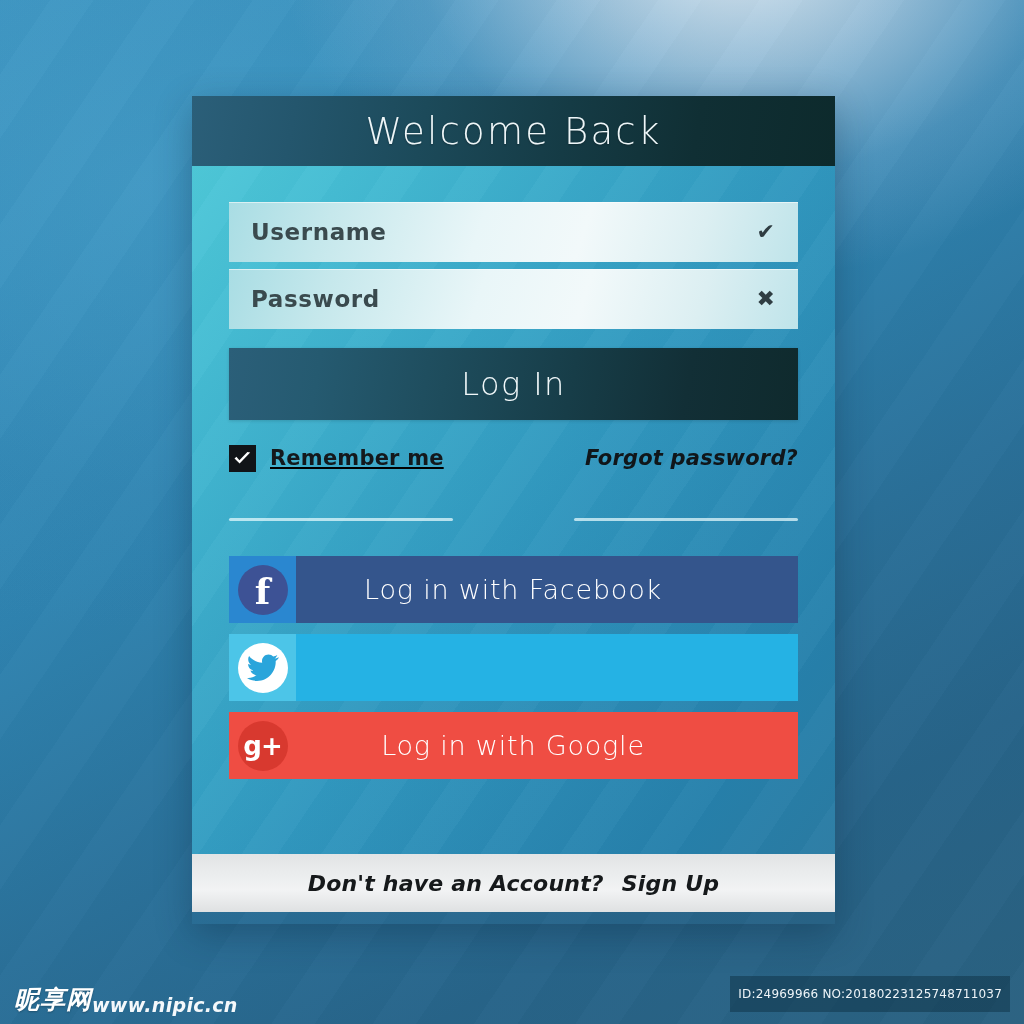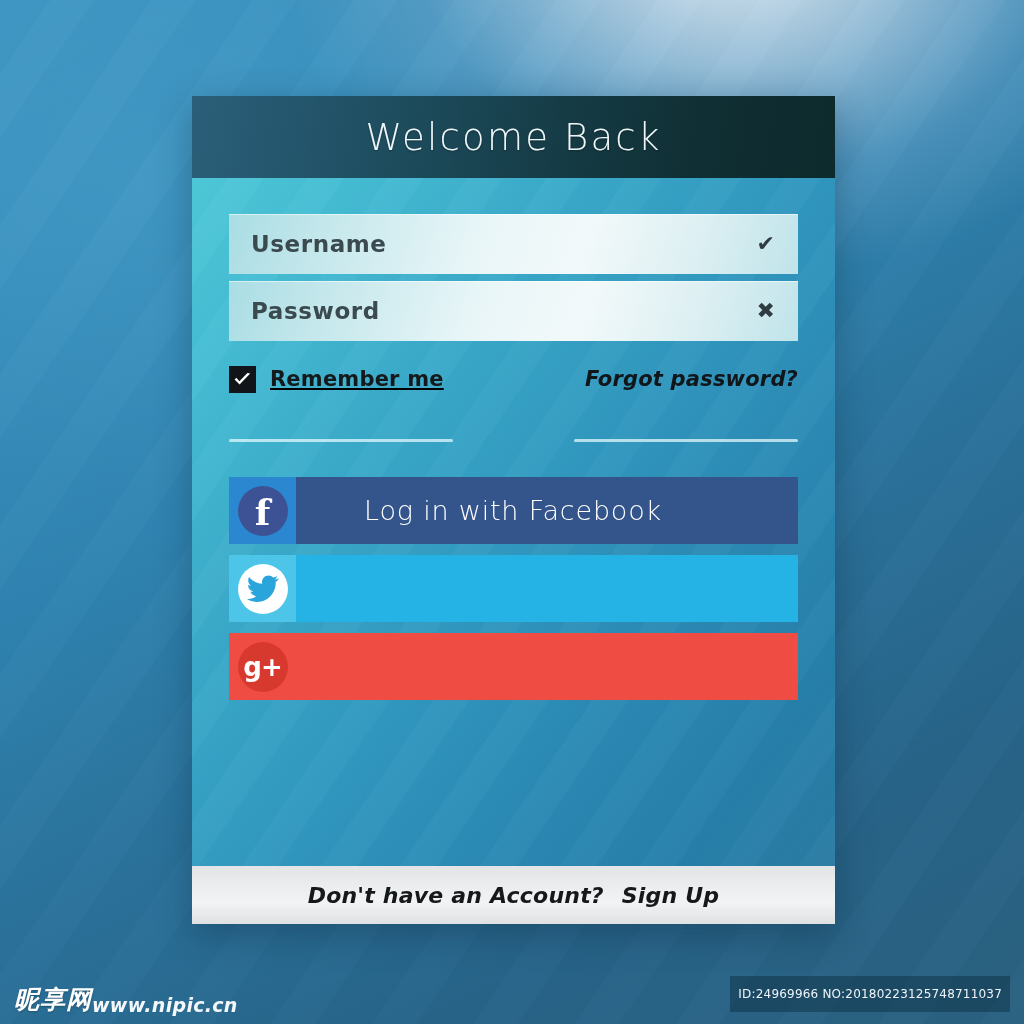--- a/index.html
+++ b/index.html
@@ -44,21 +44,21 @@
     top: 96px;
     width: 643px;
     height: 828px;
     box-shadow: 0 10px 34px rgba(8,35,55,0.32);
     overflow: hidden;
     z-index: 3;
   }
 
   .card-header {
     position: relative;
-    height: 82px;
+    height: 70px;
     background: linear-gradient(100deg, #2b5f79 0%, #24566d 16%, #1c4a5a 36%, #153b45 58%, #102f34 78%, #0d2a2c 100%);
     display: flex;
     align-items: center;
     justify-content: center;
   }
   .card-header .title {
     color: #eef6f8;
     font-size: 37px;
     letter-spacing: 2.2px;
     font-weight: 300;
@@ -337,20 +337,23 @@
         <div class="field" id="field-username">
           <span class="ftext" placeholder="Username">Username</span>
           <span class="fmark">✔</span>
         </div>
 
         <div class="field" id="field-password">
           <span class="ftext" placeholder="Password">Password</span>
           <span class="fmark">✖</span>
         </div>
 
+        <div class="login-btn">
+          <span class="btxt">Log In</span>
+        </div>
 
         <div class="row-remember">
           <div class="remember-left">
             <div class="checkbox">
               <svg width="19" height="15" viewBox="0 0 19 15">
                 <path d="M1.5 7.6 L6.6 12.6 L17.2 1.6 L14.4 1.0 L6.4 9.2 L3.4 5.8 Z" fill="#ffffff"></path>
               </svg>
             </div>
             <span class="remember-label">Remember me</span>
           </div>
@@ -380,20 +383,21 @@
             </div>
           </div>
         </div>
 
         <div class="social" id="social-google">
           <div class="badge">
             <div class="circle" id="gg-circle">
               <span class="glyph-g">g+</span>
             </div>
           </div>
+          <span class="slabel">Log in with Google</span>
         </div>
 
       </div>
     </div>
 
     <div class="card-footer">
       <span>Don't have an Account?</span>
       <span id="footer-signup">Sign Up</span>
     </div>
 

